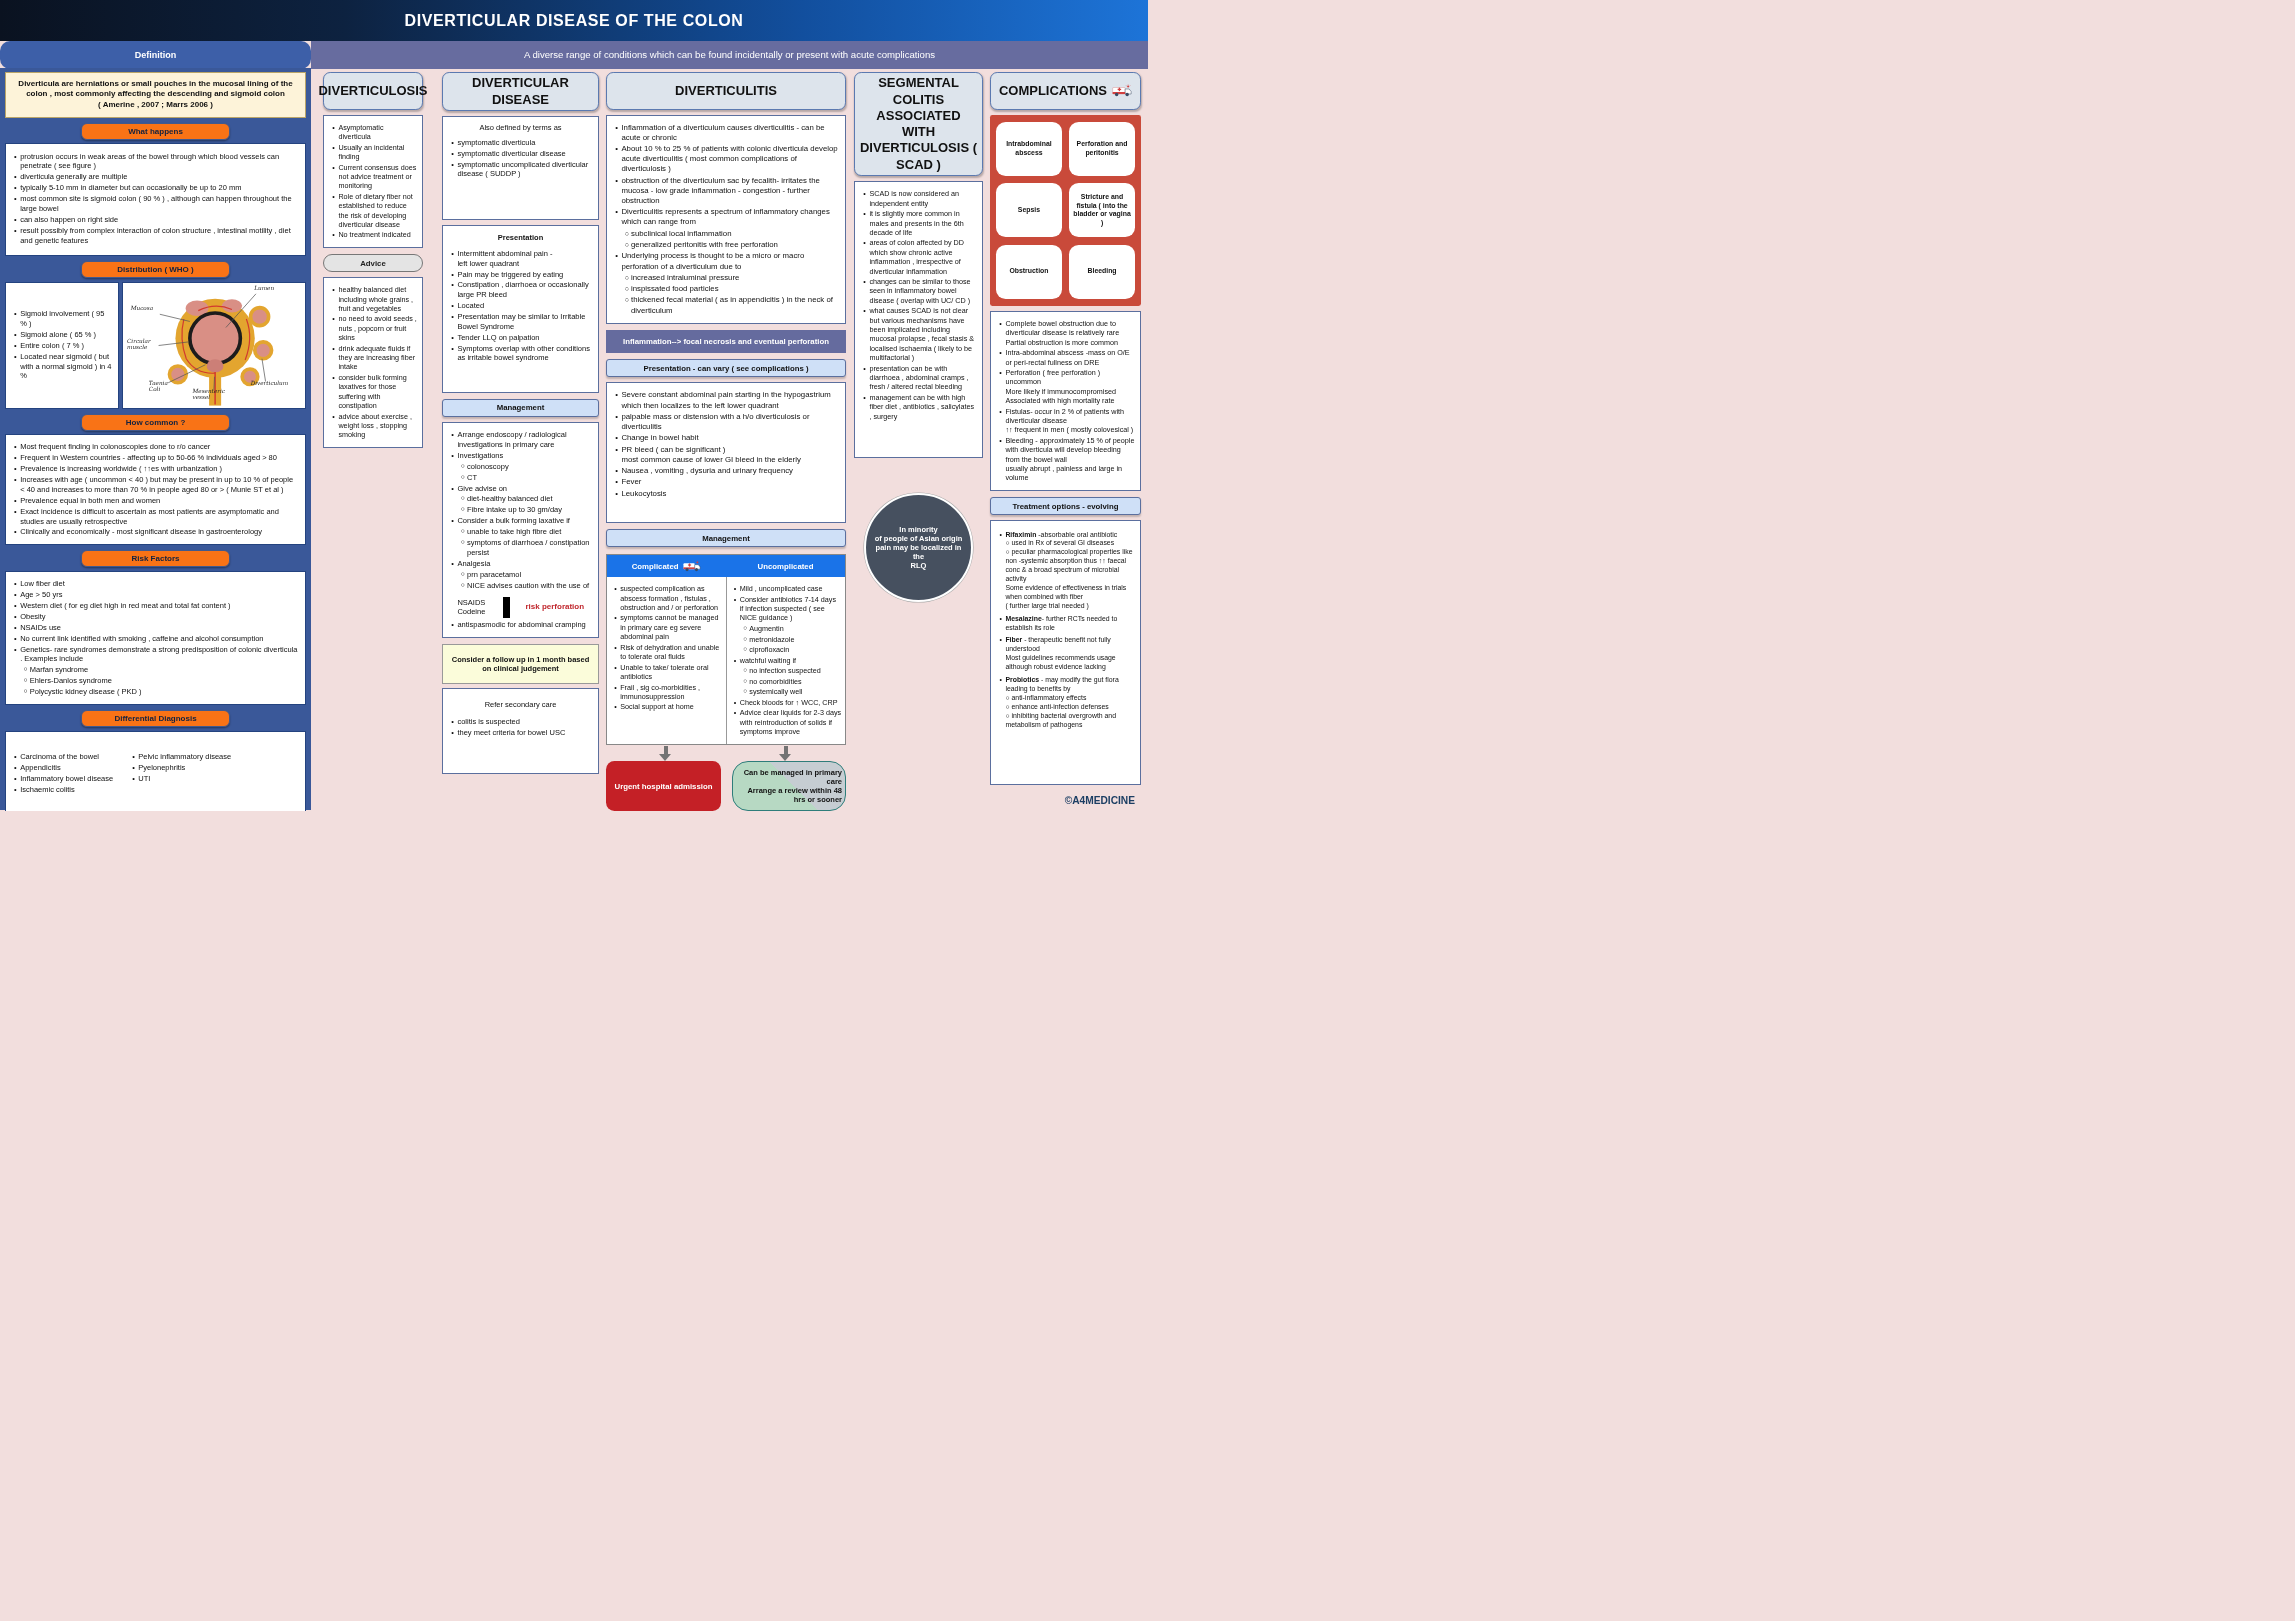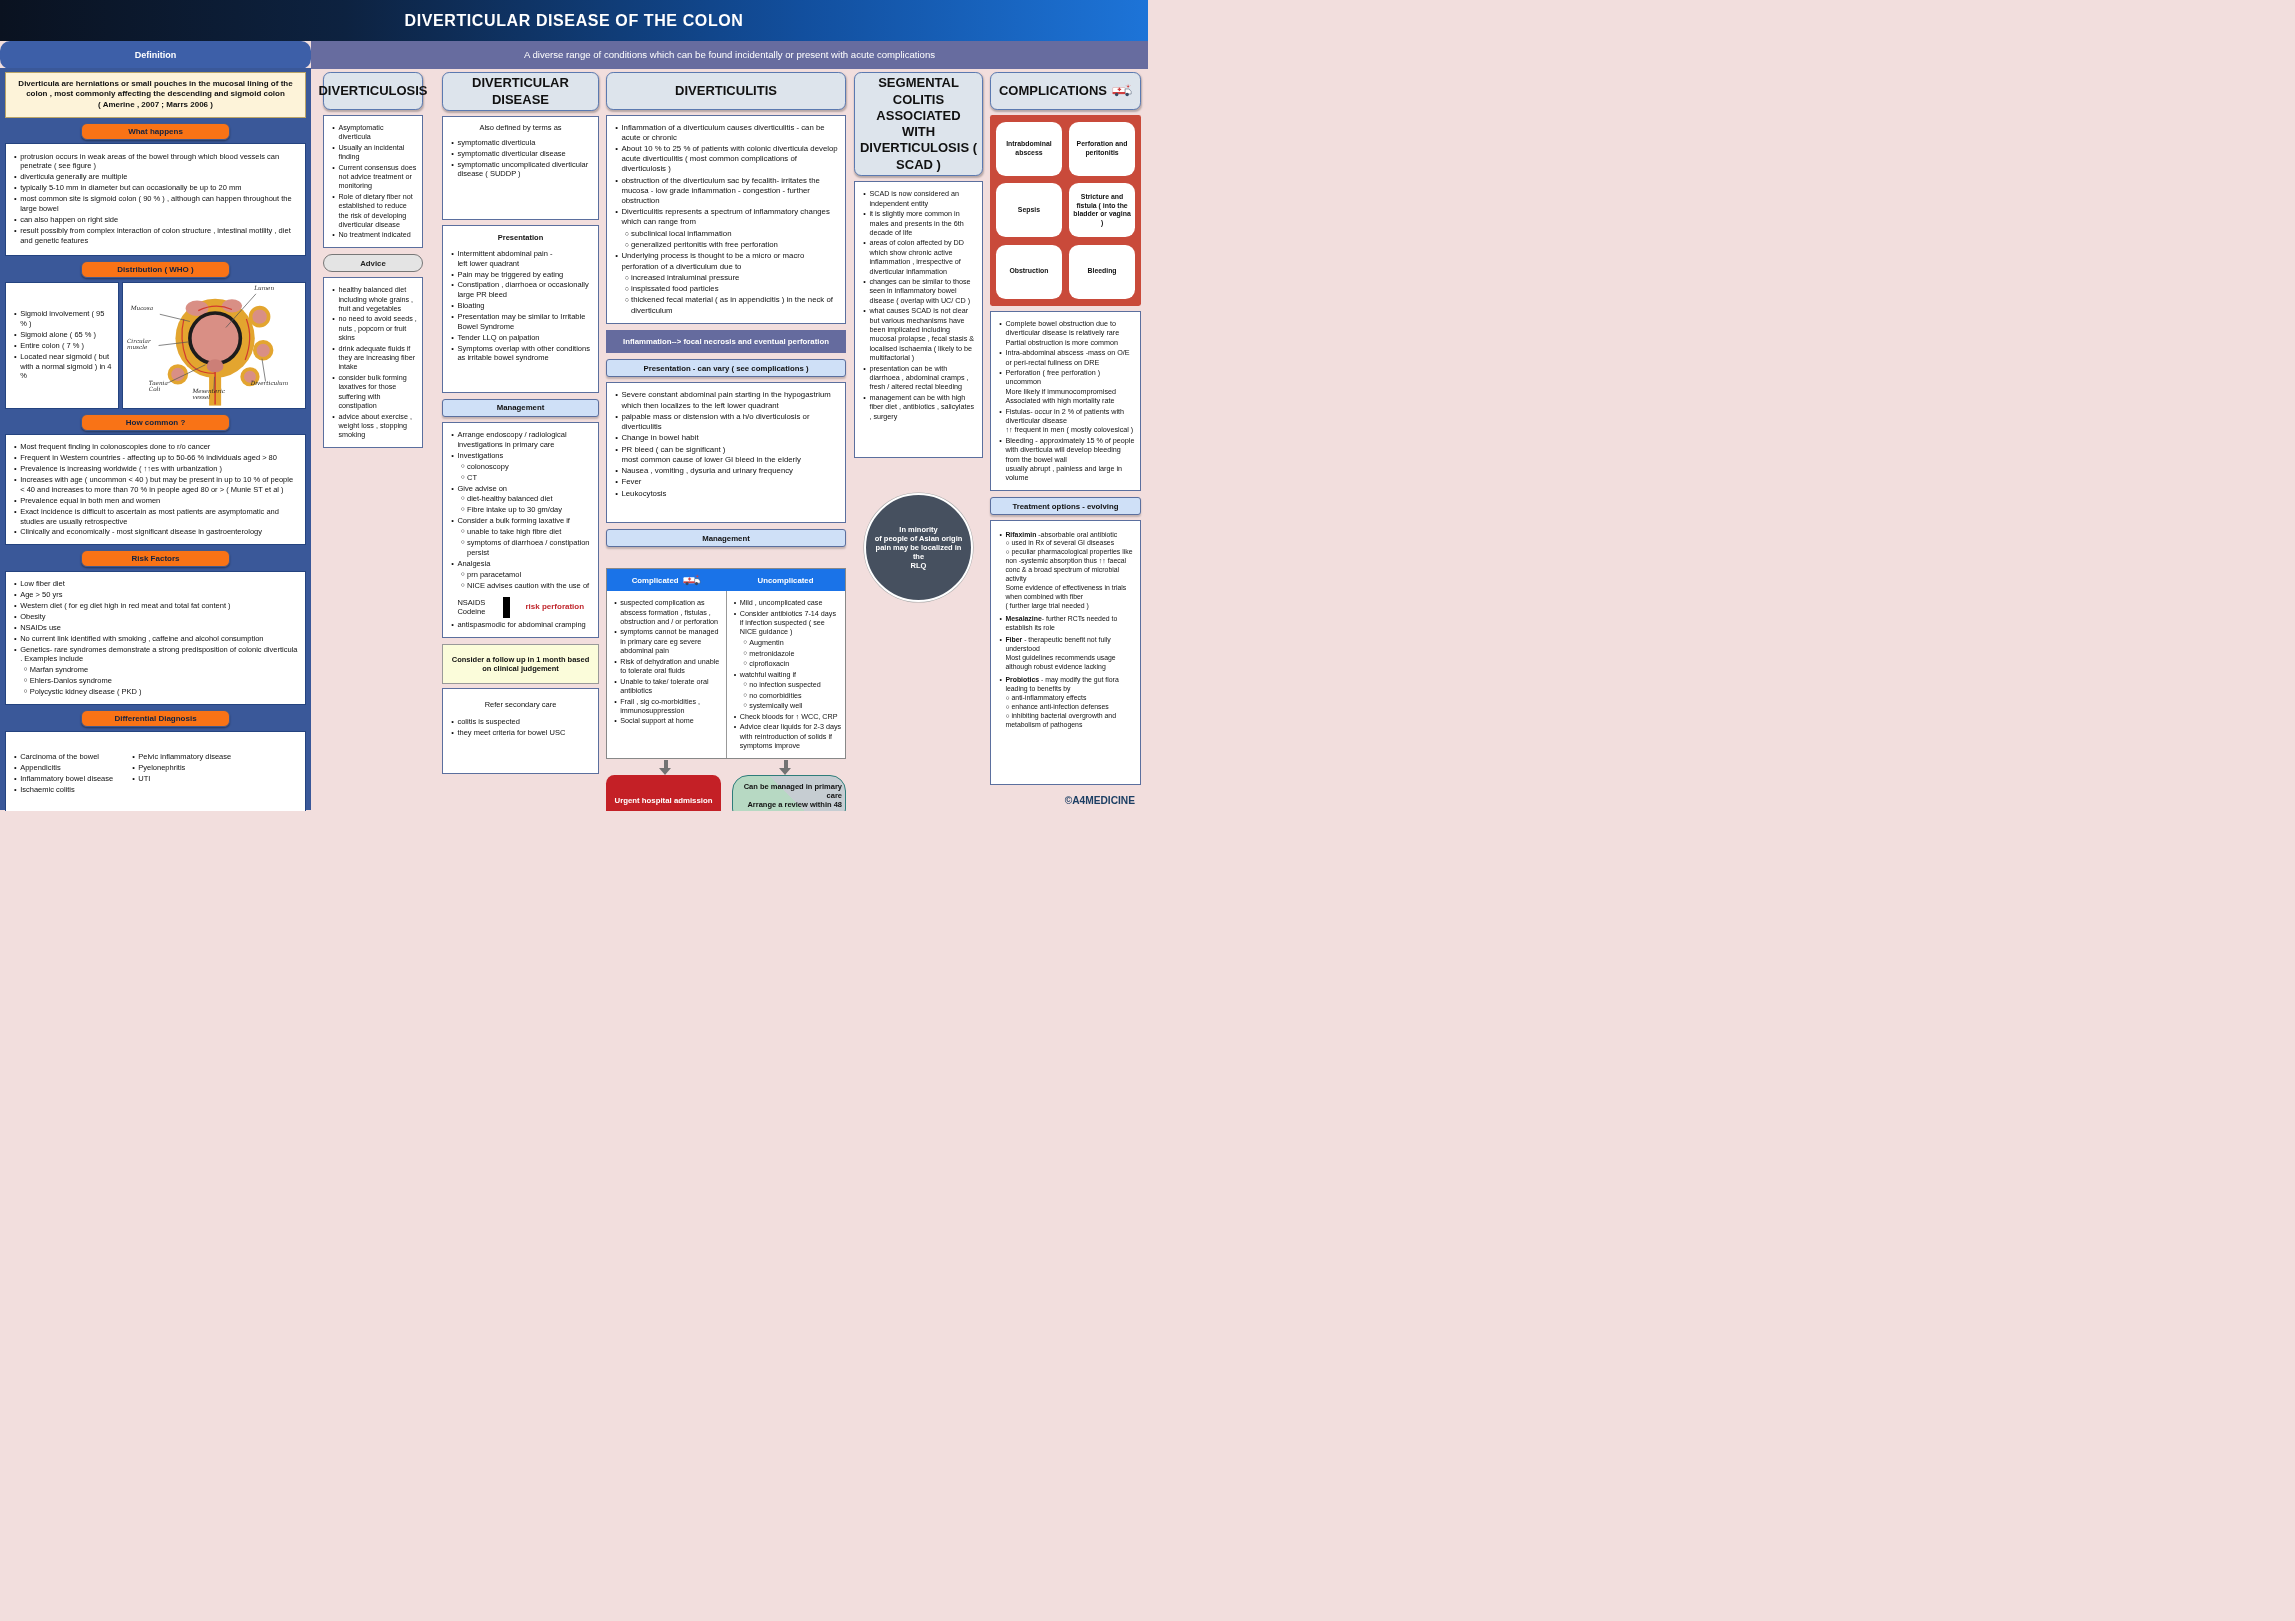--- a/index.html
+++ b/index.html
@@ -43,21 +43,21 @@
   .grayhead{background:#e4e4e4;border:0.9px solid #777;border-radius:9.6px;text-align:center;
     font-size:7.8px;font-weight:bold;color:#222;padding:3.6px;margin-top:6px;}
   .bluehead{background:#cfe0f7;border:0.9px solid #5b6f9e;border-radius:3px;text-align:center;
     font-size:7.8px;font-weight:bold;padding:3.6px;margin-top:6px;box-shadow:0 1.2px 1.8px rgba(0,0,0,.2);}
   .centertxt{text-align:center;white-space:pre-line;}
   .infbar{background:#656b9e;color:#fff;font-weight:bold;text-align:center;font-size:7.8px;
     padding:7.2px 3.6px;margin-top:6px;}
   .yellowbox{background:#fbfcda;border:0.9px solid #999;text-align:center;font-weight:bold;
     font-size:7.5px;padding:9.6px 4.8px;margin-top:6px;white-space:pre-line;}
   
-  .mtable{margin-top:21px;border:0.9px solid #888;}
+  .mtable{margin-top:7px;border:0.9px solid #888;}
   .mhead{display:flex;background:#1a73e8;color:#fff;font-weight:bold;font-size:7.8px;}
   .mhead>div{flex:1;display:flex;align-items:center;justify-content:center;gap:4.8px;padding:4.8px 2.4px;}
   .mbody{display:flex;background:#fff;}
   .mbody>div{flex:1;padding:6px 3.6px;font-size:7.2px;line-height:1.3;}
   .mbody>div:first-child{border-right:0.9px solid #999;}
   .arrowrow{display:flex;justify-content:space-around;margin-top:1.2px;}
   .darrow{width:4.8px;height:8.4px;background:#737373;position:relative;margin-bottom:7.2px;}
   .darrow::after{content:"";position:absolute;left:-4.2px;top:8.4px;border-left:6.6px solid transparent;
     border-right:6.6px solid transparent;border-top:7.8px solid #737373;}
   .bottomrow{display:flex;gap:10.8px;}
@@ -380,21 +380,21 @@
         <div class="li">
           <span class="marker">•</span>
           <span class="litext">Pain may be triggered by eating</span>
         </div>
         <div class="li">
           <span class="marker">•</span>
           <span class="litext">Constipation , diarrhoea or occasionally large PR bleed</span>
         </div>
         <div class="li">
           <span class="marker">•</span>
-          <span class="litext">Bloating</span>
+          <span class="litext">Located</span>
         </div>
         <div class="li">
           <span class="marker">•</span>
           <span class="litext">Presentation may be similar to Irritable Bowel Syndrome</span>
         </div>
         <div class="li">
           <span class="marker">•</span>
           <span class="litext">Tender LLQ on palpation</span>
         </div>
         <div class="li">

